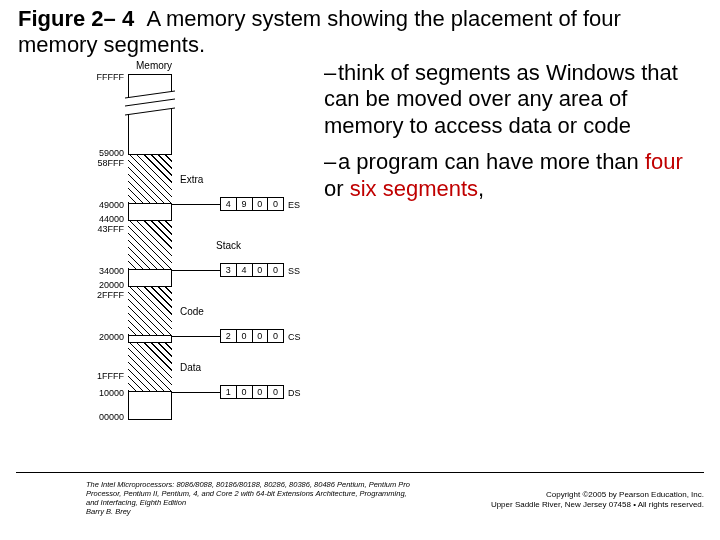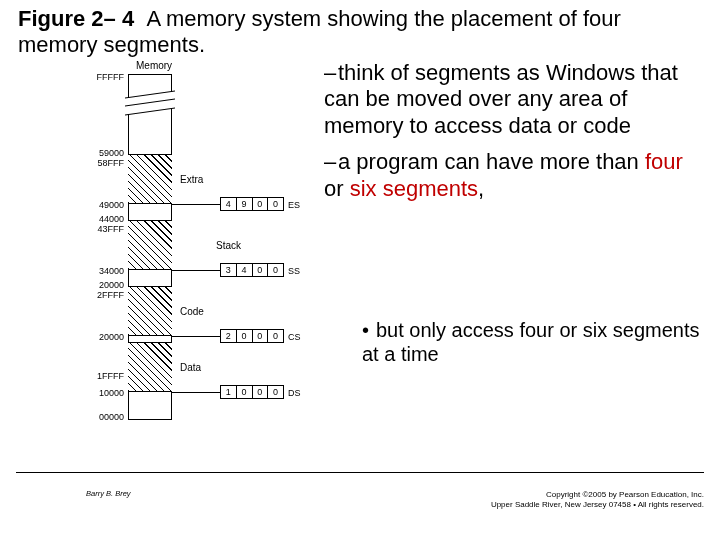--- a/index.html
+++ b/index.html
@@ -112,28 +112,25 @@
   </div>
 
   <div class="bullets">
     <div class="b1">
       <span class="dash">–</span><span>think of segments as Windows that can be moved over any area of memory to access data or code</span>
     </div>
     <div class="b1">
       <span class="dash">–</span><span>a program can have more than </span><span class="red">four</span><span> or </span><span class="red">six segments</span><span>,</span>
     </div>
   </div>
-  <div class="sub">
-    <span class="dot">•</span><span>but only access four or six segments at a time</span>
-  </div>
 
   <div class="footer">
     <div class="rule"></div>
     <div class="booktitle">
-      <br>
+      <span>The Intel Microprocessors: 8086/8088, 80186/80188, 80286, 80386, 80486 Pentium, Pentium Pro Processor, Pentium II, Pentium, 4, and Core 2 with 64-bit Extensions Architecture, Programming, and Interfacing, Eighth Edition</span><br>
       <span>Barry B. Brey</span>
     </div>
     <div class="copyright">
       <span>Copyright ©2005 by Pearson Education, Inc.</span><br>
       <span>Upper Saddle River, New Jersey 07458 • All rights reserved.</span>
     </div>
   </div>
 
 </div>
 

